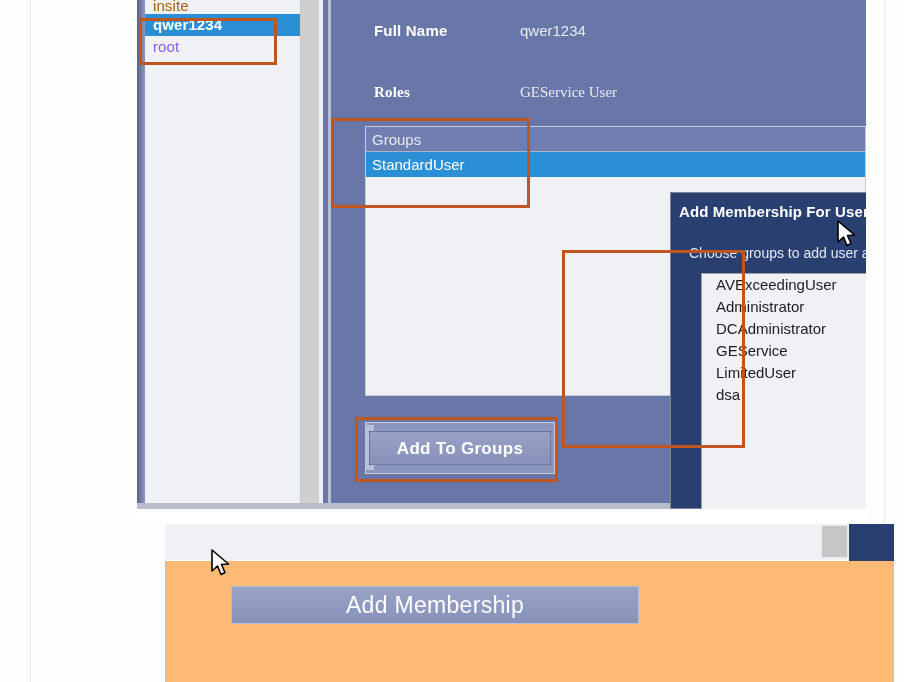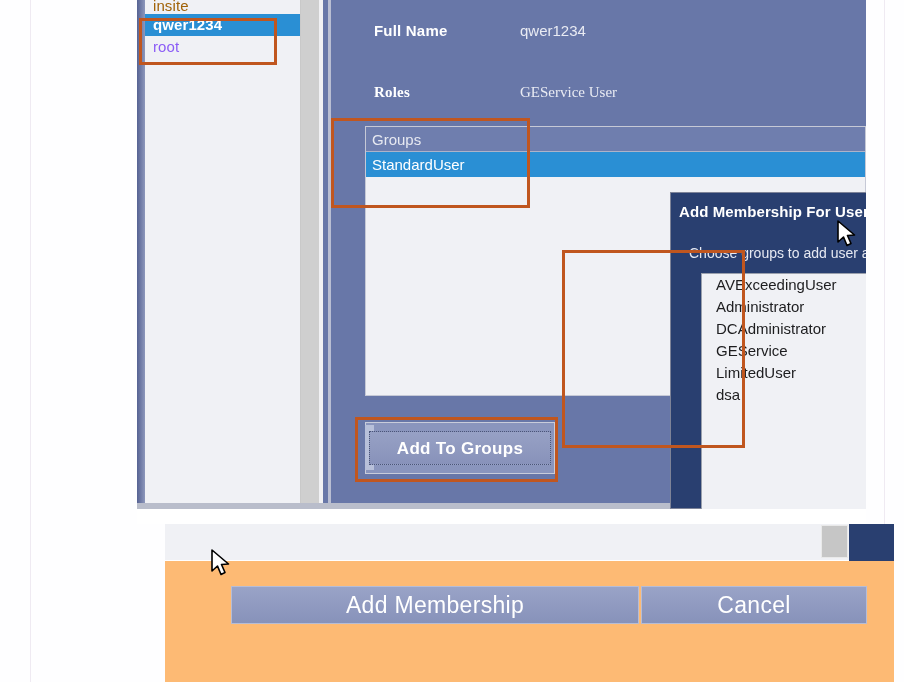--- a/index.html
+++ b/index.html
@@ -230,21 +230,20 @@
 
   <div class="gutter"></div>
 
   <div class="bottom-capture">
     <div class="bc-listbottom">
       <div class="bc-scroll-thumb"></div>
     </div>
     <div class="bc-listbottom-right"></div>
 
     <div class="dlg-btn primary">Add Membership</div>
-    <div class="dlg-btn cancel">Cancel</div>
 
     <svg class="cursor cursor-btm" style="left:45px; top:25px;" viewBox="0 0 22 30">
       <path d="M2 1 L2 22 L7.5 17 L11 25.5 L15 23.5 L11.5 15.5 L18.5 15 Z" fill="#ffffff" stroke="#000000" stroke-width="1.6" stroke-linejoin="round"></path>
     </svg>
   </div>
 
   <div class="anno anno-1"></div>
   <div class="anno anno-2"></div>
   <div class="anno anno-3"></div>
   <div class="anno anno-4"></div>

